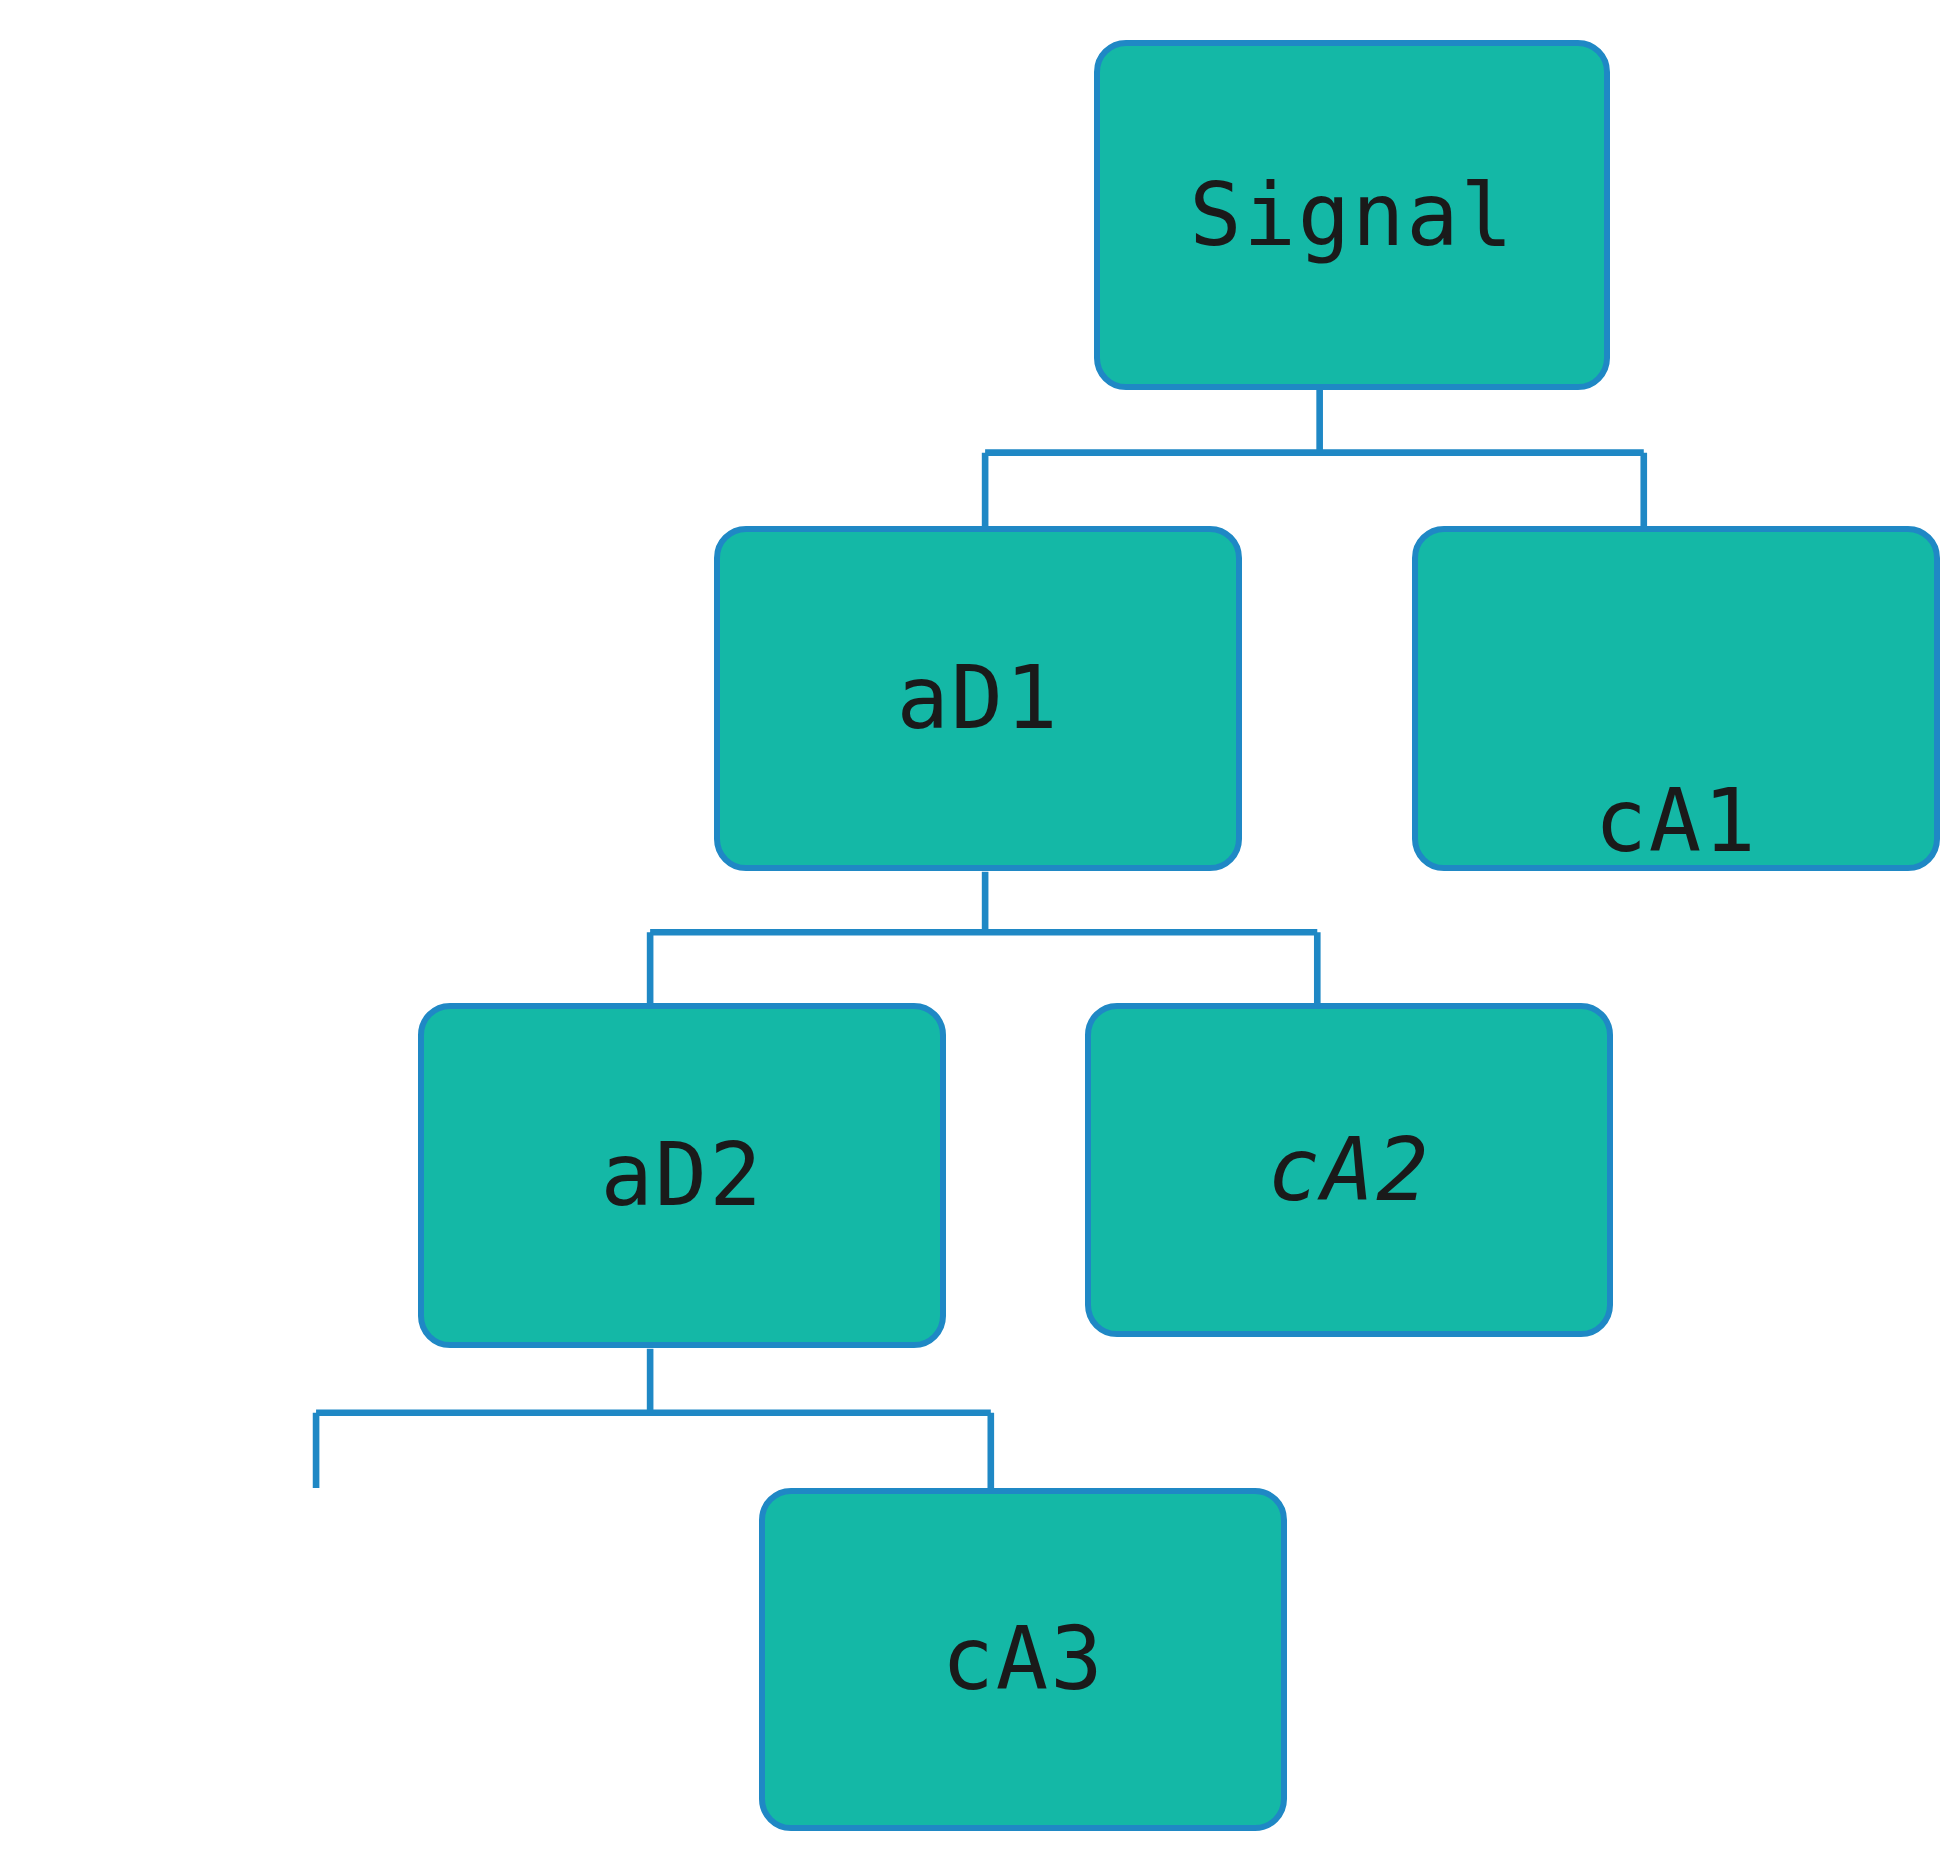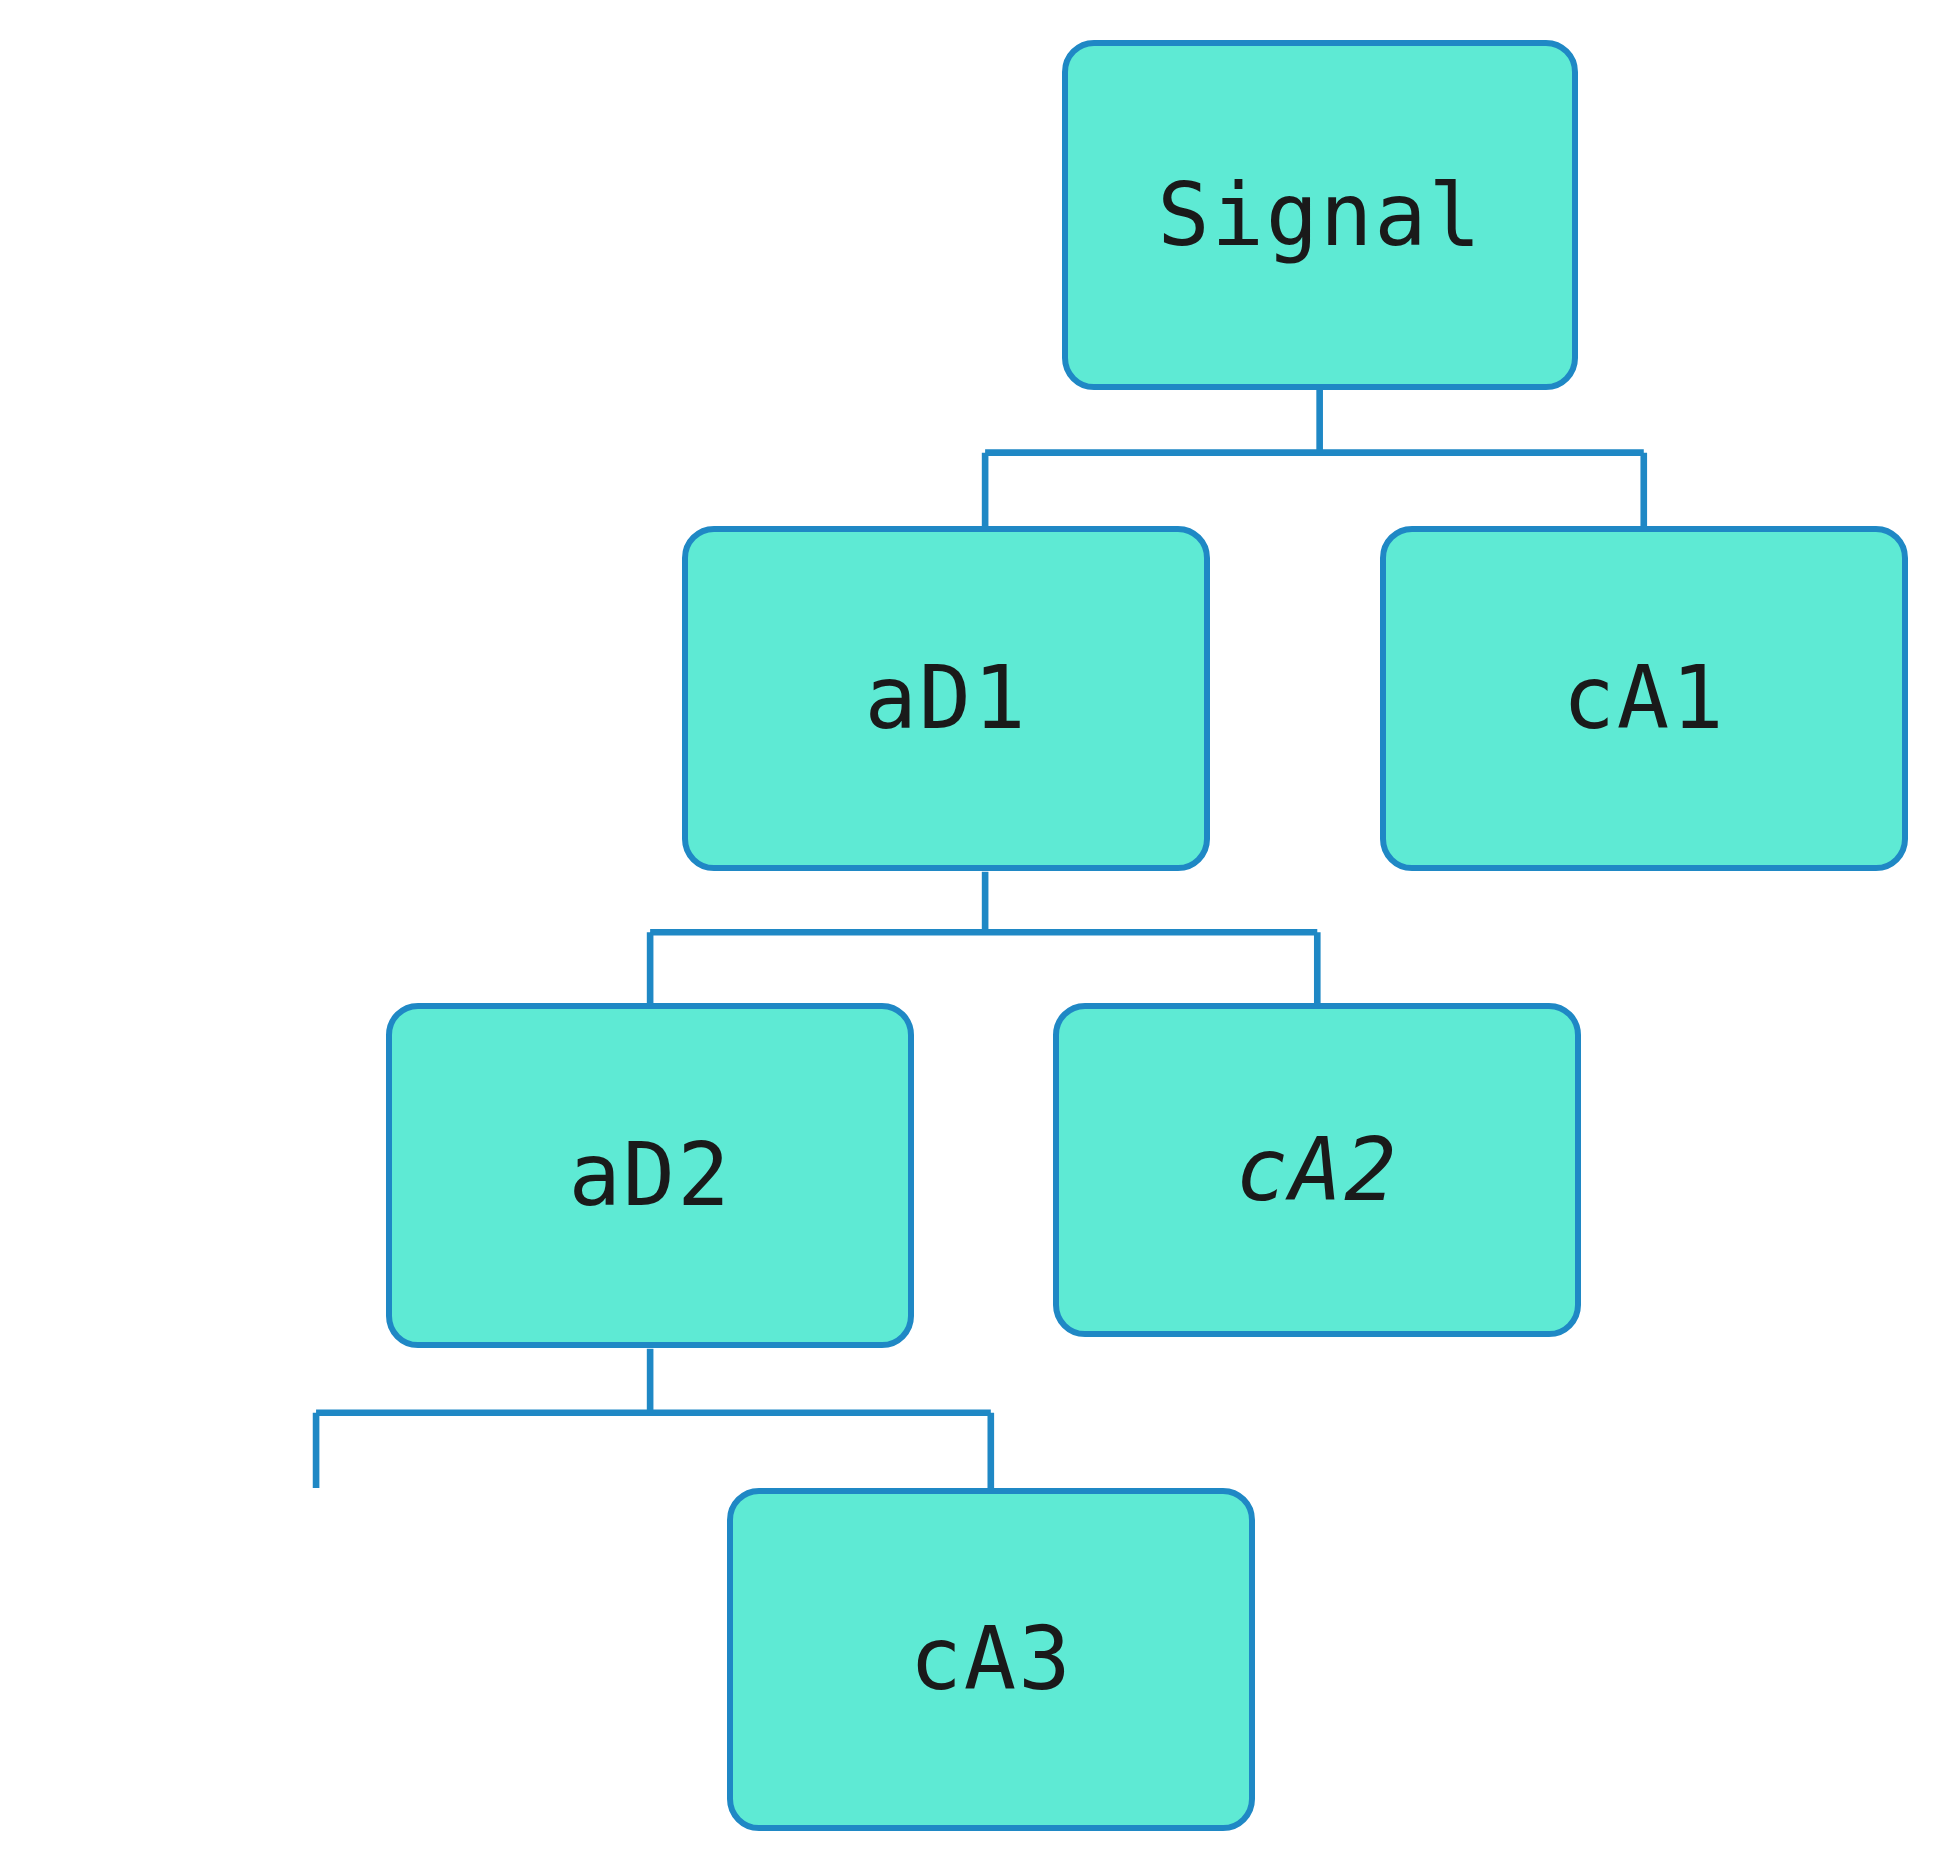--- a/index.html
+++ b/index.html
@@ -22,26 +22,27 @@
     position: absolute;
     left: 0;
     top: 0;
     width: 1957px;
     height: 1875px;
     display: block;
   }
   .node-box {
     position: absolute;
     box-sizing: border-box;
-    background: #5eead4;
+    background: #14b8a6;
     border: 6.6px solid #1f88c5;
     border-radius: 32px;
     display: flex;
     align-items: center;
     justify-content: center;
+    margin-left: 32px;
   }
   .node-label {
     font-family: "DejaVu Sans Mono", "Liberation Mono", monospace;
     font-size: 87px;
     line-height: 1;
     color: #1a1a1a;
     letter-spacing: 1.9px;
     user-select: none;
     white-space: nowrap;
   }
@@ -57,21 +58,21 @@
       <path d="M 687 1425 L 687 1492.62 M 334 1492.62 L 1047 1492.62 M 334 1492.62 L 334 1572 M 1047 1492.62 L 1047 1572" stroke="#1f88c5" stroke-width="7" fill="none" stroke-linecap="butt"></path>
     </svg>
 
   <div class="node-box" style="left:1062px; top:40px; width:516px; height:350px;">
     <span class="node-label">Signal</span>
   </div>
 
   <div class="node-box" style="left:682px; top:526px; width:528px; height:345px;">
     <span class="node-label">aD1</span>
   </div>
-  <div class="node-box" style="left:1380px; top:526px; width:528px; height:345px;">
+  <div class="node-box" style="left:1380px; top:526px; width:528px; height:345px;align-items:flex-end;">
     <span class="node-label">cA1</span>
   </div>
 
   <div class="node-box" style="left:386px; top:1003px; width:528px; height:345px;">
     <span class="node-label">aD2</span>
   </div>
   <div class="node-box" style="left:1053px; top:1003px; width:528px; height:334px;font-style:italic;">
     <span class="node-label">cA2</span>
   </div>
 

